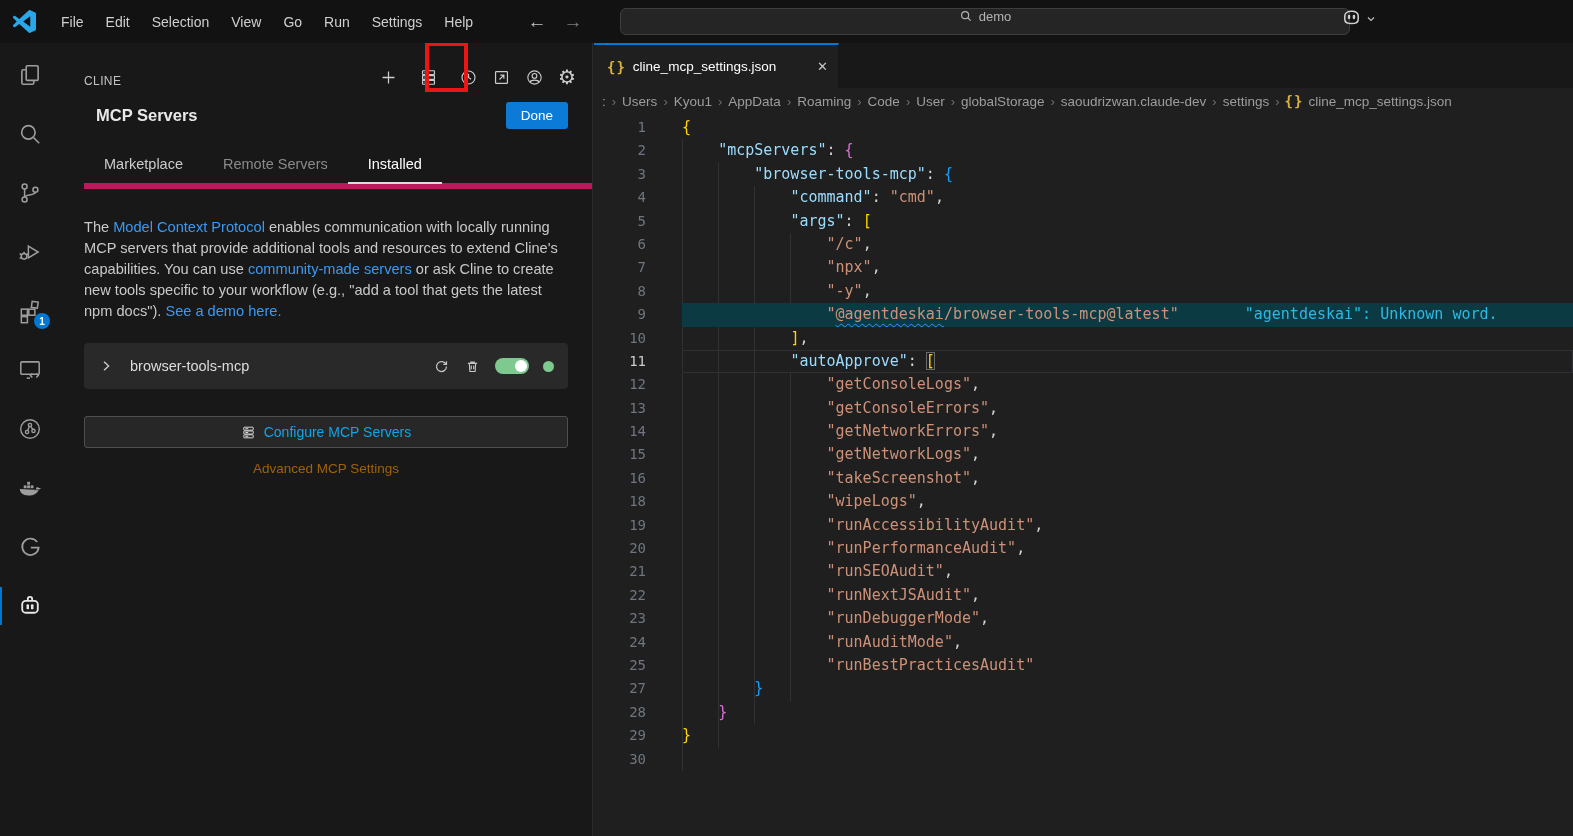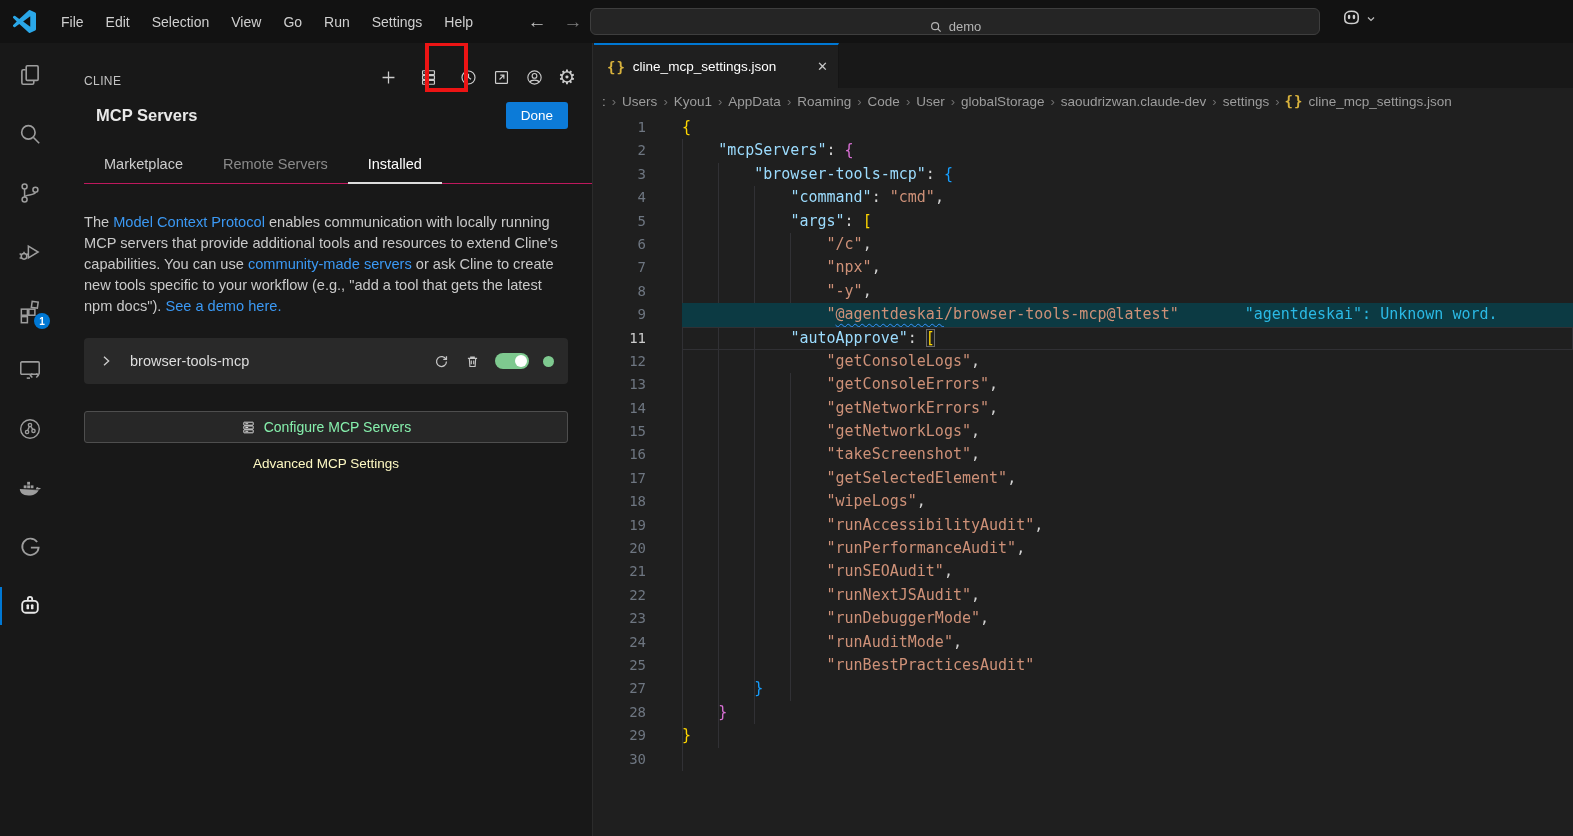--- a/index.html
+++ b/index.html
@@ -11,23 +11,23 @@
   .titlebar { position:absolute; left:0; top:0; width:1573px; height:43px;
     background:#121212; display:flex; align-items:center; z-index:5; }
   .vscode-logo { width:23px; height:23px; margin:0 14px 0 13px; flex:none; }
   .menubar { display:flex; align-items:center; height:100%; }
   .menu-item { color:#cfcfcf; font-size:14px; padding:0 11px; height:28px;
     display:flex; align-items:center; border-radius:5px; cursor:default; }
   .nav-arrows { position:absolute; left:526px; top:0; height:43px; display:flex;
     align-items:center; gap:14px; }
   .nav-arrow { font-size:19px; color:#c5c5c5; width:22px; text-align:center; }
   .nav-arrow.fwd { color:#7d7d7d; }
-  .command-center { position:absolute; left:590px; top:8px; width:730px; height:27px;
+  .command-center { position:absolute; left:620px; top:8px; width:730px; height:27px;
     background:#252525; border:1px solid #3e3e3e; border-radius:6px;
-    display:flex; align-items:flex-end; justify-content:center; gap:6px; color:#b4b4b4;
+    display:flex; align-items:flex-start; justify-content:center; gap:6px; color:#b4b4b4;
     font-size:13px; }
   .copilot-wrap { position:absolute; left:1340px; top:7px; display:flex; align-items:center; gap:2px; }
 
   
   .activitybar { position:absolute; left:0; top:43px; width:60px; height:793px;
     background:#181818; display:flex; flex-direction:column; padding-top:8px; z-index:4; }
   .act-item { position:relative; width:60px; height:48px; margin-bottom:11px;
     display:flex; align-items:center; justify-content:center; color:#9d9d9d; }
   .act-item svg { width:26px; height:26px; }
   .act-item.active { color:#e7e7e7; }
@@ -50,21 +50,21 @@
   .pa-icon.boxed { margin:0 7px; }
   .gear-glyph { font-size:20px; color:#cccccc; line-height:1; }
   .red-annotation { position:absolute; left:365px; top:-1px; width:43px; height:50px;
     border:4px solid #ec1414; z-index:60; }
 
   .panel-body { padding:14px 24px 0 24px; }
   .mcp-head-row { display:flex; align-items:center; justify-content:space-between; }
   .mcp-title { font-size:16.5px; font-weight:bold; color:#e9e9e9;margin-left:12px; }
   .done-btn { background:#0c7bd8; color:#ffffff; border:none; border-radius:3px;
     font-size:13.5px; padding:6px 15px; font-family:inherit; }
-  .tabs-row { display:flex; margin:18px -24px 0 0; border-bottom:1px solid #be185d;text-align:center; }
+  .tabs-row { display:flex; margin:18px -24px 0 0; border-bottom:6px solid #be185d;text-align:center; }
   .tab { font-size:14.5px; color:#cccccc; padding:9px 20px 11px 20px; position:relative; }
   .tab.dim { color:#8a8a8a; }
   .tab.active { color:#ffffff; }
   .tab.active::after { content:""; position:absolute; left:0; right:0; bottom:-1px;
     height:2px; background:#dcdcdc; }
   .description { margin-top:28px; font-size:14.6px; line-height:21px; color:#c9c9c9; }
   .description a { color:#3b99f4; text-decoration:none; }
 
   .server-row { margin-top:21px; height:46px; background:#292929; border-radius:4px;
     display:flex; align-items:center; padding:0 14px; }
@@ -73,25 +73,25 @@
   .server-name { color:#dddddd; font-size:14.5px; margin-left:16px; }
   .server-controls { margin-left:auto; display:flex; align-items:center; gap:14px; }
   .sc-icon { color:#c5c5c5; display:flex; }
   .sc-icon svg { width:17px; height:17px; }
   .toggle { width:34px; height:16px; border-radius:8px; background:#7ec98f; position:relative; }
   .toggle .knob { position:absolute; right:2px; top:2px; width:12px; height:12px;
     border-radius:50%; background:#ffffff; }
   .status-dot { width:11px; height:11px; border-radius:50%; background:#7ec98f; }
 
   .configure-btn { margin-top:27px; width:100%; height:32px; background:#272727;
-    border:1px solid #4e4e4e; border-radius:3px; color:#86efac; font-size:14px;
+    border:1px solid #4e4e4e; border-radius:3px; color:#0ea5e9; font-size:14px;
     display:flex; align-items:center; justify-content:center; gap:8px; font-family:inherit; }
   .configure-btn svg { width:15px; height:15px; }
   .advanced-link { margin-top:13px; text-align:center; font-size:13.5px; }
-  .advanced-link a { color:#fef9c3; text-decoration:none;text-align:right; }
+  .advanced-link a { color:#a16207; text-decoration:none;text-align:right; }
 
   
   .editor { position:absolute; left:594px; top:43px; width:979px; height:793px;
     background:#1f1f1f; }
   .tabstrip { height:45px; background:#181818; display:flex; }
   .etab { width:245px; height:45px; background:#1f1f1f; border-top:2px solid #0078d4;
     border-right:1px solid #151515; display:flex; align-items:center; padding:0 10px 0 13px;
     gap:7px; }
   .json-glyph { font-family:"DejaVu Sans Mono", monospace; font-weight:bold;
     color:#d8b23d; font-size:14px; letter-spacing:1px; }
@@ -407,20 +407,24 @@
         </div>
         <div class="code-line">
           <span class="ln">8</span>
           <span class="lc"><span class="tk-p">                </span><span class="tk-s">"-y"</span><span class="tk-p">,</span></span>
         </div>
         <div class="code-line">
           <span class="ln">9</span>
           <span class="lc hl"><span class="tk-p">                </span><span class="tk-s">"</span><span class="tk-sq">@agentdeskai</span><span class="tk-s">/browser-tools-mcp@latest"</span><span class="tk-hint">"agentdeskai": Unknown word.</span></span>
         </div>
         <div class="code-line">
+          <span class="ln">10</span>
+          <span class="lc"><span class="tk-p">            </span><span class="tk-b1">]</span><span class="tk-p">,</span></span>
+        </div>
+        <div class="code-line">
           <span class="ln cur-ln">11</span>
           <span class="lc cur"><span class="tk-p">            </span><span class="tk-k">"autoApprove"</span><span class="tk-p">: </span><span class="tk-bm">[</span></span>
         </div>
         <div class="code-line">
           <span class="ln">12</span>
           <span class="lc"><span class="tk-p">                </span><span class="tk-s">"getConsoleLogs"</span><span class="tk-p">,</span></span>
         </div>
         <div class="code-line">
           <span class="ln">13</span>
           <span class="lc"><span class="tk-p">                </span><span class="tk-s">"getConsoleErrors"</span><span class="tk-p">,</span></span>
@@ -431,24 +435,20 @@
         </div>
         <div class="code-line">
           <span class="ln">15</span>
           <span class="lc"><span class="tk-p">                </span><span class="tk-s">"getNetworkLogs"</span><span class="tk-p">,</span></span>
         </div>
         <div class="code-line">
           <span class="ln">16</span>
           <span class="lc"><span class="tk-p">                </span><span class="tk-s">"takeScreenshot"</span><span class="tk-p">,</span></span>
         </div>
         <div class="code-line">
-          <span class="ln">17</span>
-          <span class="lc"><span class="tk-p">                </span><span class="tk-s">"getSelectedElement"</span><span class="tk-p">,</span></span>
-        </div>
-        <div class="code-line">
           <span class="ln">18</span>
           <span class="lc"><span class="tk-p">                </span><span class="tk-s">"wipeLogs"</span><span class="tk-p">,</span></span>
         </div>
         <div class="code-line">
           <span class="ln">19</span>
           <span class="lc"><span class="tk-p">                </span><span class="tk-s">"runAccessibilityAudit"</span><span class="tk-p">,</span></span>
         </div>
         <div class="code-line">
           <span class="ln">20</span>
           <span class="lc"><span class="tk-p">                </span><span class="tk-s">"runPerformanceAudit"</span><span class="tk-p">,</span></span>

